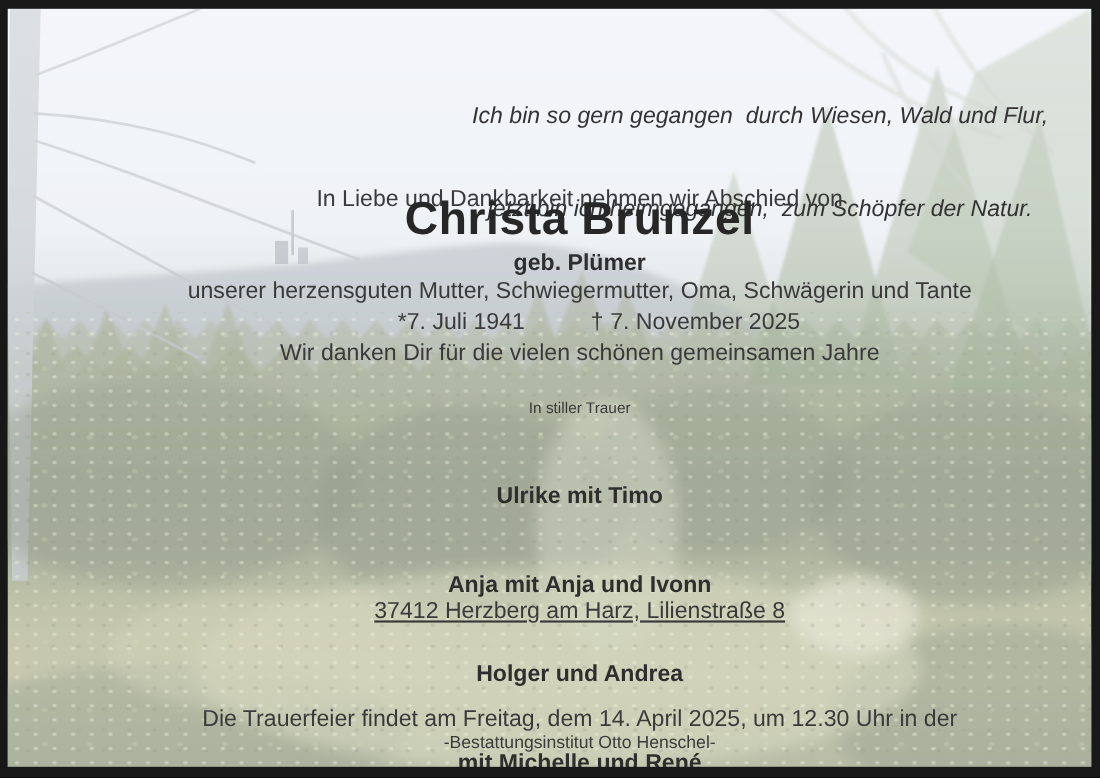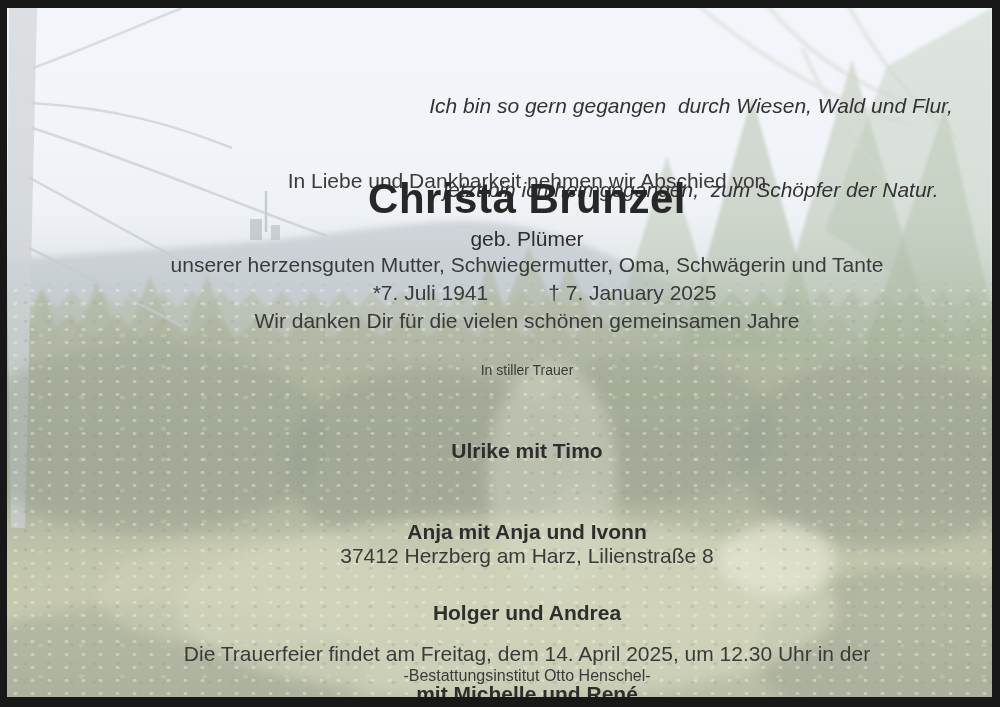--- a/index.html
+++ b/index.html
@@ -34,27 +34,27 @@
     background:linear-gradient(180deg,
       rgba(255,255,255,.50) 0%, rgba(255,255,255,.42) 30%,
       rgba(255,255,255,.33) 46%, rgba(255,255,255,.28) 62%,
       rgba(255,255,255,.30) 100%);
   }
   .txt{position:absolute;text-align:center;white-space:pre-wrap;z-index:5;}
   .center-col{left:56px;width:928px;}
   .poem{left:378px;width:612px;font-style:italic;font-size:21px;line-height:28px;color:#333;}
   .intro{font-size:21px;line-height:28px;}
   .name{font-size:42px;line-height:50px;font-weight:bold;color:#272727;letter-spacing:.5px;}
-  .maiden{font-size:21px;line-height:26px;font-weight:normal;color:#2e2e2e;}
+  .maiden{font-size:21px;line-height:26px;font-weight:bold;color:#2e2e2e;}
   .dates{font-size:21px;line-height:26px;}
   .dates .row{display:inline-flex;gap:60px;}
   .thanks{font-size:21px;line-height:26px;}
   .still{font-size:14px;line-height:26px;}
   .mourners{font-size:21px;line-height:27px;font-weight:bold;color:#2e2e2e;}
-  .address{font-size:21px;line-height:26px;}
+  .address{font-size:21px;line-height:26px;text-decoration:underline;}
   .funeral{font-size:21px;line-height:28px;}
   .undertaker{font-size:16px;line-height:26px;}
 </style>
 </head>
 <body>
 
 <div class="stage">
   <div class="photo">
 
     <svg class="scene" viewBox="0 0 985 689" preserveAspectRatio="none" aria-hidden="true">
@@ -140,21 +140,21 @@
       <div>unserer herzensguten Mutter, Schwiegermutter, Oma, Schwägerin und Tante</div>
     </div>
 
     <div class="txt center-col name" style="top:166px">Christa Brunzel</div>
 
     <div class="txt center-col maiden" style="top:218px">geb. Plümer</div>
 
     <div class="txt center-col dates" style="top:246px">
       <span class="row">
         <span>*7. Juli 1941</span>
-        <span>† 7. January 2025</span>
+        <span>† 7. November 2025</span>
       </span>
     </div>
 
     <div class="txt center-col thanks" style="top:300px">Wir danken Dir für die vielen schönen gemeinsamen Jahre</div>
 
     <div class="txt center-col still" style="top:349px">In stiller Trauer</div>
 
     <div class="txt center-col mourners" style="top:375px">
       <div>Ulrike mit Timo</div>
       <div>Anja mit Anja und Ivonn</div>

